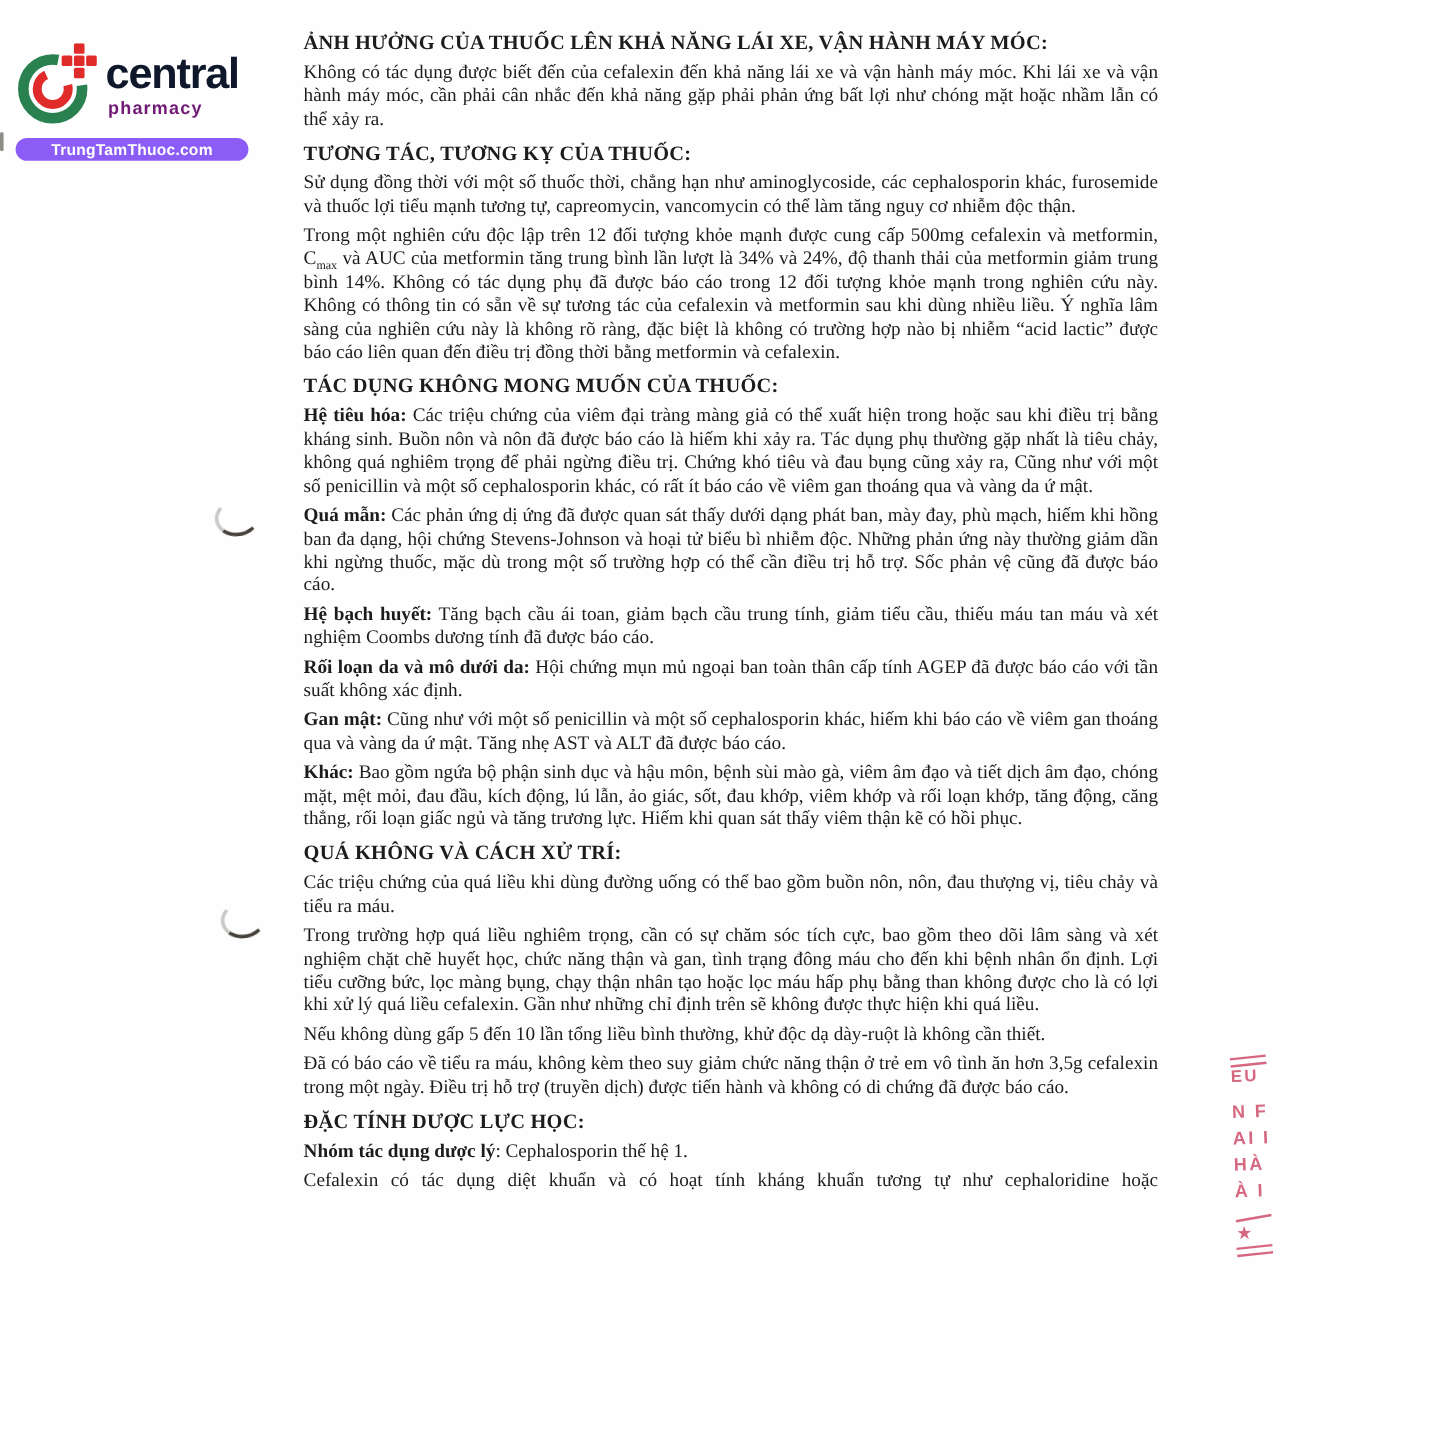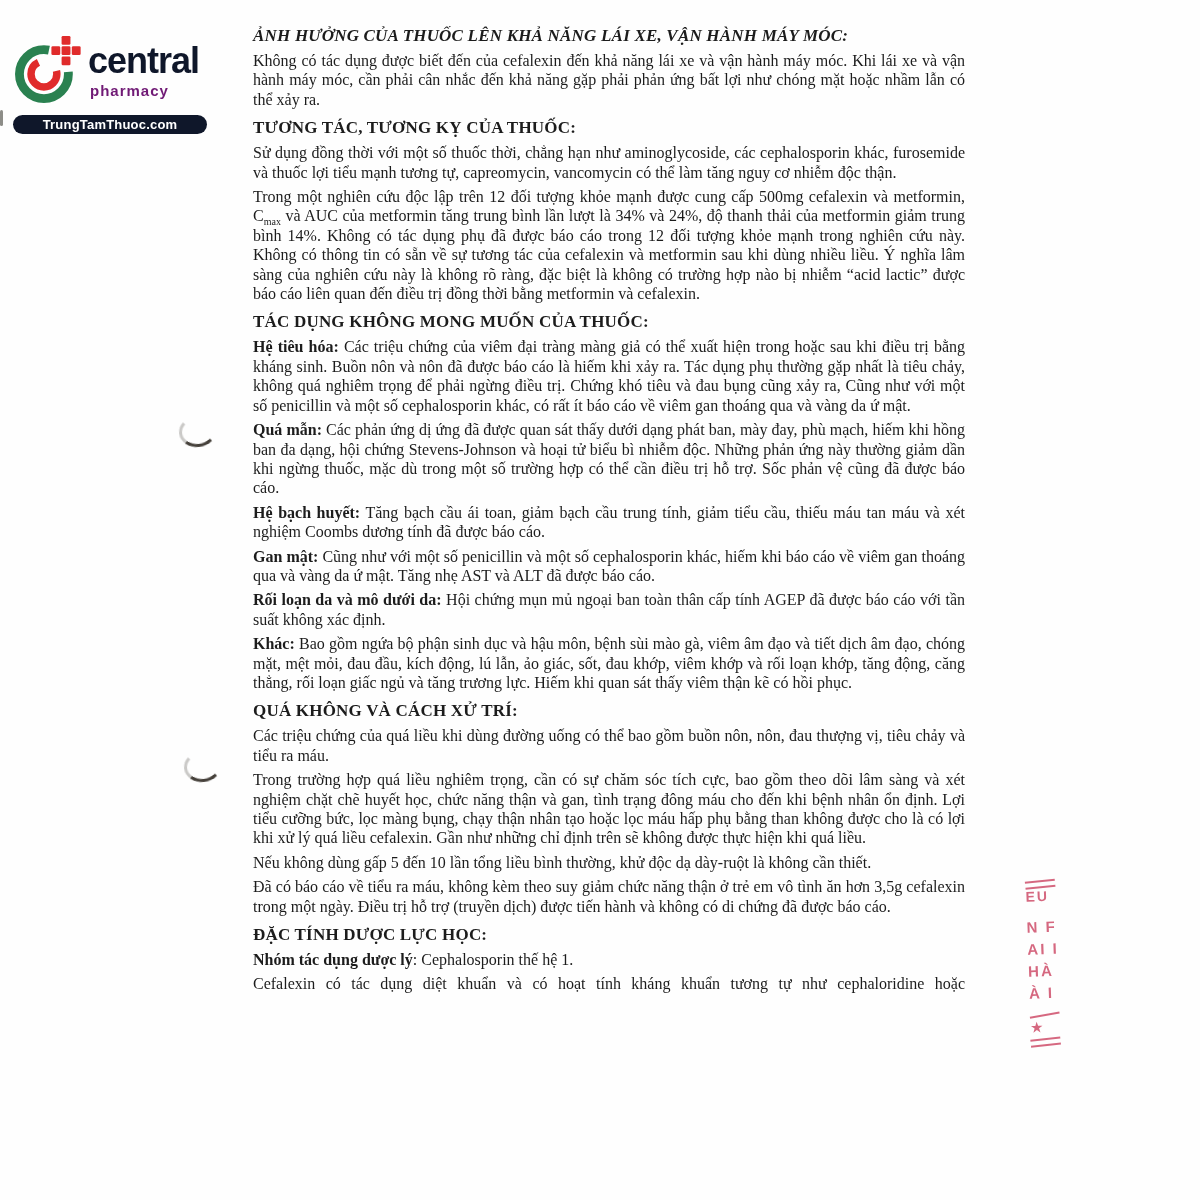--- a/index.html
+++ b/index.html
@@ -13,21 +13,21 @@
   }
   .page{position:absolute;inset:0;}
 
   
   .logo{position:absolute;left:13px;top:30px;width:200px;}
   .logo-icon{position:absolute;left:1px;top:6px;width:68px;height:68px;}
   .brand{position:absolute;left:75px;top:14px;font-family:"Liberation Sans","DejaVu Sans",sans-serif;
          font-weight:bold;font-size:36px;line-height:34px;color:#0f172a;letter-spacing:-1px;}
   .brand-sub{position:absolute;left:77px;top:52px;font-family:"Liberation Sans","DejaVu Sans",sans-serif;
          font-weight:bold;font-size:15px;color:#701a75;letter-spacing:1px;}
-  .site-banner{position:absolute;left:0;top:85px;width:194px;height:19px;background:#0f172a;
+  .site-banner{position:absolute;left:0;top:85px;width:194px;height:19px;background:#8b5cf6;
          border-radius:10px;display:flex;align-items:center;justify-content:center;}
   .site-banner span{font-family:"Liberation Sans","DejaVu Sans",sans-serif;font-weight:bold;
          font-size:13px;color:#ffffff;letter-spacing:.2px;}
   .edge-smudge{position:absolute;left:0;top:110px;width:3px;height:16px;background:#8d8d88;border-radius:2px;}
 
   
   .punch{position:absolute;width:31px;height:25px;border-radius:50%;
          border:3px solid transparent;border-bottom-color:#45403a;
          border-left-color:rgba(69,64,58,.28);transform:rotate(-6deg);filter:blur(.4px);}
   .punch.p1{left:179px;top:416px;}
@@ -46,21 +46,21 @@
   .stamp .f3{top:82px;font-size:15px;}
   .stamp .f4{top:104px;font-size:15px;}
   .stamp .star{top:138px;font-size:15px;letter-spacing:0;}
   .stamp .r-top{top:0;transform:rotate(-4deg);}
   .stamp .r-mid{top:134px;transform:rotate(-8deg);}
   .stamp .r-bot{top:158px;transform:rotate(-4deg);}
 
   
   .doc{position:absolute;left:253px;top:26px;width:712px;text-align:justify;}
   .sec{font-size:17px;font-weight:bold;margin:9px 0 4px 0;text-align:left;letter-spacing:.2px;}
-  .sec:first-child{margin-top:0;font-style:italic;}
+  .sec:first-child{margin-top:0;}
   .para{font-size:16px;line-height:19.4px;margin:5px 0;}
   .para .lead{font-weight:bold;}
   .para sub{font-size:10px;line-height:0;}
   .force-last{text-align-last:justify;}
 </style>
 </head>
 <body>
 
 <div class="page">
 
@@ -108,22 +108,22 @@
     <p class="para">Không có tác dụng được biết đến của cefalexin đến khả năng lái xe và vận hành máy móc. Khi lái xe và vận hành máy móc, cần phải cân nhắc đến khả năng gặp phải phản ứng bất lợi như chóng mặt hoặc nhầm lẫn có thể xảy ra.</p>
 
     <h2 class="sec">TƯƠNG TÁC, TƯƠNG KỴ CỦA THUỐC:</h2>
     <p class="para">Sử dụng đồng thời với một số thuốc thời, chẳng hạn như aminoglycoside, các cephalosporin khác, furosemide và thuốc lợi tiểu mạnh tương tự, capreomycin, vancomycin có thể làm tăng nguy cơ nhiễm độc thận.</p>
     <p class="para"><span>Trong một nghiên cứu độc lập trên 12 đối tượng khỏe mạnh được cung cấp 500mg cefalexin và metformin, C</span><sub>max</sub><span> và AUC của metformin tăng trung bình lần lượt là 34% và 24%, độ thanh thải của metformin giảm trung bình 14%. Không có tác dụng phụ đã được báo cáo trong 12 đối tượng khỏe mạnh trong nghiên cứu này. Không có thông tin có sẵn về sự tương tác của cefalexin và metformin sau khi dùng nhiều liều. Ý nghĩa lâm sàng của nghiên cứu này là không rõ ràng, đặc biệt là không có trường hợp nào bị nhiễm “acid lactic” được báo cáo liên quan đến điều trị đồng thời bằng metformin và cefalexin.</span></p>
 
     <h2 class="sec">TÁC DỤNG KHÔNG MONG MUỐN CỦA THUỐC:</h2>
     <p class="para"><b class="lead">Hệ tiêu hóa:</b><span>  Các triệu chứng của viêm đại tràng màng giả có thể xuất hiện trong hoặc sau khi điều trị bằng kháng sinh. Buồn nôn và nôn đã được báo cáo là hiếm khi xảy ra. Tác dụng phụ thường gặp nhất là tiêu chảy, không quá nghiêm trọng để phải ngừng điều trị. Chứng khó tiêu và đau bụng cũng xảy ra, Cũng như với một số penicillin và một số cephalosporin khác, có rất ít báo cáo về viêm gan thoáng qua và vàng da ứ mật.</span></p>
     <p class="para"><b class="lead">Quá mẫn:</b><span> Các phản ứng dị ứng đã được quan sát thấy dưới dạng phát ban, mày đay, phù mạch, hiếm khi hồng ban đa dạng, hội chứng Stevens-Johnson và hoại tử biểu bì nhiễm độc. Những phản ứng này thường giảm dần khi ngừng thuốc, mặc dù trong một số trường hợp có thể cần điều trị hỗ trợ. Sốc phản vệ cũng đã được báo cáo.</span></p>
     <p class="para"><b class="lead">Hệ bạch huyết:</b><span> Tăng bạch cầu ái toan, giảm bạch cầu trung tính, giảm tiểu cầu, thiếu máu tan máu và xét nghiệm Coombs dương tính đã được báo cáo.</span></p>
+    <p class="para"><b class="lead">Rối loạn da và mô dưới da:</b><span> Hội chứng mụn mủ ngoại ban toàn thân cấp tính AGEP đã được báo cáo với tần suất không xác định.</span></p>
     <p class="para"><b class="lead">Gan mật:</b><span> Cũng như với một số penicillin và một số cephalosporin khác, hiếm khi báo cáo về viêm gan thoáng qua và vàng da ứ mật. Tăng nhẹ AST và ALT đã được báo cáo.</span></p>
-    <p class="para"><b class="lead">Rối loạn da và mô dưới da:</b><span> Hội chứng mụn mủ ngoại ban toàn thân cấp tính AGEP đã được báo cáo với tần suất không xác định.</span></p>
     <p class="para"><b class="lead">Khác:</b><span> Bao gồm ngứa bộ phận sinh dục và hậu môn, bệnh sùi mào gà, viêm âm đạo và tiết dịch âm đạo, chóng mặt, mệt mỏi, đau đầu, kích động, lú lẫn, ảo giác, sốt, đau khớp, viêm khớp và rối loạn khớp, tăng động, căng thẳng, rối loạn giấc ngủ và tăng trương lực. Hiếm khi quan sát thấy viêm thận kẽ có hồi phục.</span></p>
 
     <h2 class="sec">QUÁ KHÔNG VÀ CÁCH XỬ TRÍ:</h2>
     <p class="para">Các triệu chứng của quá liều khi dùng đường uống có thể bao gồm buồn nôn, nôn, đau thượng vị, tiêu chảy và tiểu ra máu.</p>
     <p class="para">Trong trường hợp quá liều nghiêm trọng, cần có sự chăm sóc tích cực, bao gồm theo dõi lâm sàng và xét nghiệm chặt chẽ huyết học, chức năng thận và gan, tình trạng đông máu cho đến khi bệnh nhân ổn định. Lợi tiểu cưỡng bức, lọc màng bụng, chạy thận nhân tạo hoặc lọc máu hấp phụ bằng than không được cho là có lợi khi xử lý quá liều cefalexin. Gần như những chỉ định trên sẽ không được thực hiện khi quá liều.</p>
     <p class="para">Nếu không dùng gấp 5 đến 10 lần tổng liều bình thường, khử độc dạ dày-ruột là không cần thiết.</p>
     <p class="para">Đã có báo cáo về tiểu ra máu, không kèm theo suy giảm chức năng thận ở trẻ em vô tình ăn hơn 3,5g cefalexin trong một ngày. Điều trị hỗ trợ (truyền dịch) được tiến hành và không có di chứng đã được báo cáo.</p>
 
     <h2 class="sec">ĐẶC TÍNH DƯỢC LỰC HỌC:</h2>
     <p class="para"><b class="lead">Nhóm tác dụng dược lý</b><span>: Cephalosporin thế hệ 1.</span></p>

